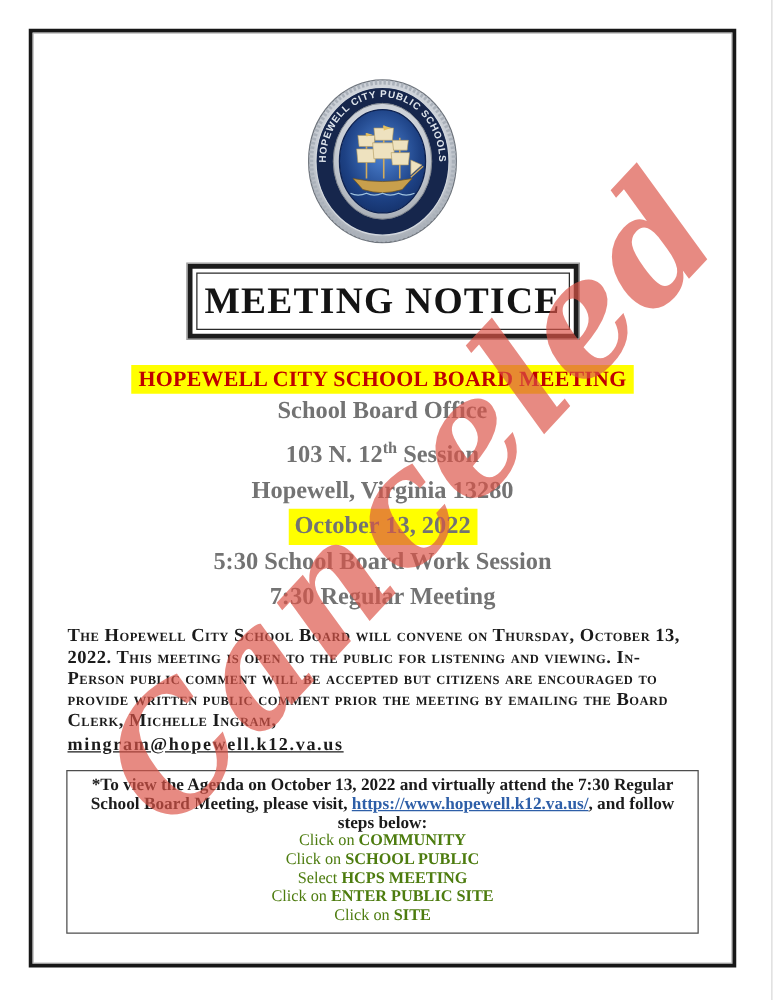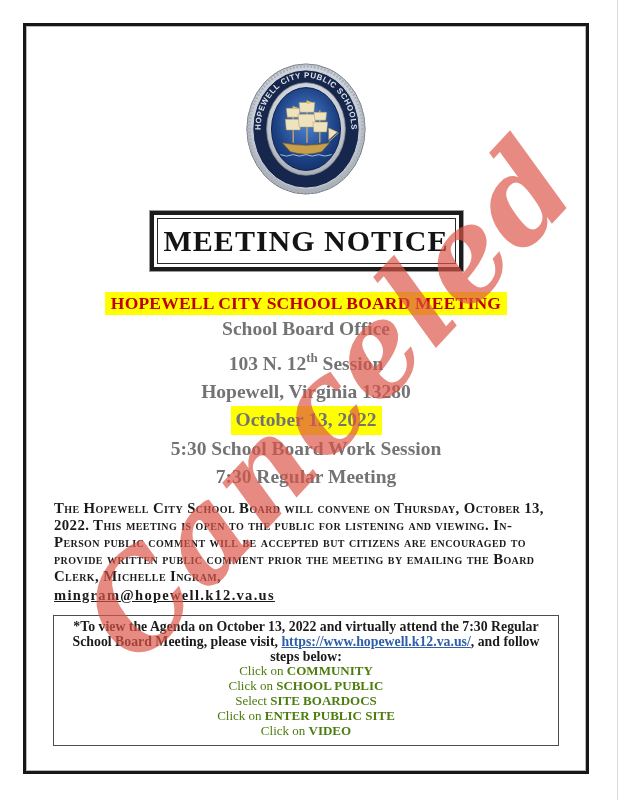--- a/index.html
+++ b/index.html
@@ -170,22 +170,22 @@
     </div>
 
     <div class="agenda-box">
       <div class="agenda-intro">
         <span>*To view the Agenda on October 13, 2022 and virtually attend the 7:30 Regular School Board Meeting, please visit, </span><a class="agenda-link" href="#">https://www.hopewell.k12.va.us/</a><span>, and follow</span>
       </div>
       <div class="steps-label">steps below:</div>
       <div>
           <div class="agenda-step"><span class="step-action">Click on </span><span class="step-target">COMMUNITY</span></div>
           <div class="agenda-step"><span class="step-action">Click on </span><span class="step-target">SCHOOL PUBLIC</span></div>
-          <div class="agenda-step"><span class="step-action">Select </span><span class="step-target">SITE BOARDOCS</span></div>
+          <div class="agenda-step"><span class="step-action">Select </span><span class="step-target">HCPS MEETING</span></div>
           <div class="agenda-step"><span class="step-action">Click on </span><span class="step-target">ENTER PUBLIC SITE</span></div>
-          <div class="agenda-step"><span class="step-action">Click on </span><span class="step-target">VIDEO</span></div>
+          <div class="agenda-step"><span class="step-action">Click on </span><span class="step-target">SITE</span></div>
         </div>
     </div>
 
   </div>
 
   <div class="watermark">Canceled</div>
 </div>
 
 </body></html>

